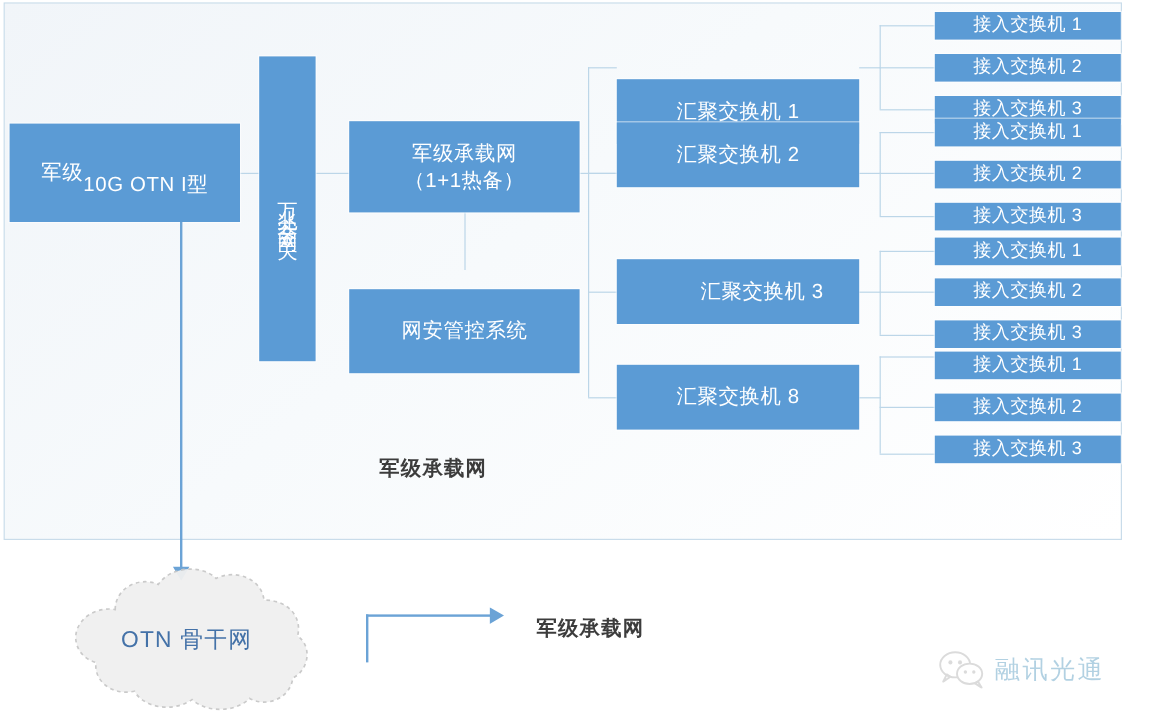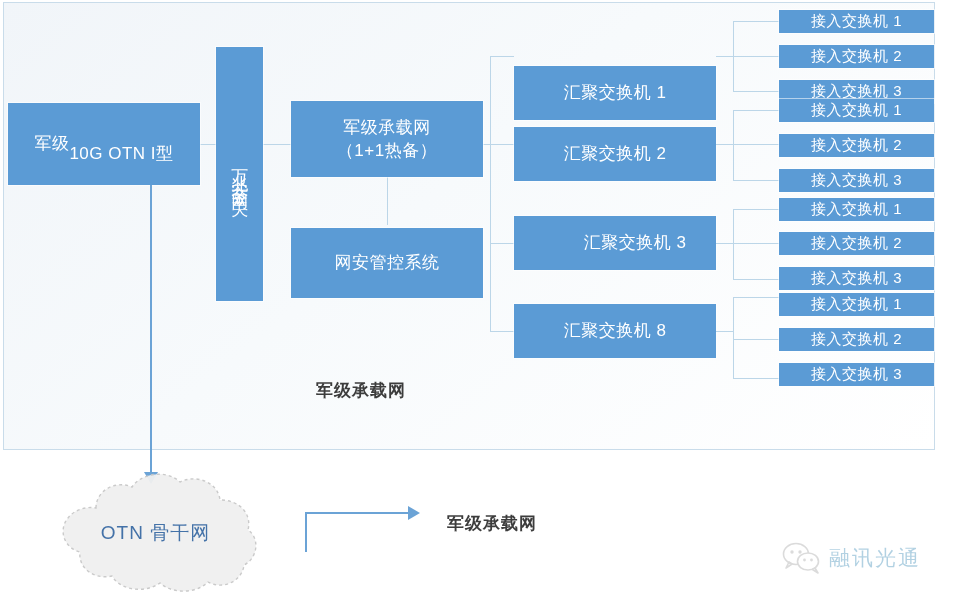--- a/index.html
+++ b/index.html
@@ -38,21 +38,21 @@
     letter-spacing:6px;
   }
 
   #n-otn{left:8px;top:103px;width:192px;height:82px;font-size:17px;}
   #n-otn .l1{display:block;}
   #n-otn .l2{display:block;margin-top:20px;}
   #n-gw{left:216px;top:47px;width:47px;height:254px;font-size:17px;}
   #n-core{left:291px;top:101px;width:192px;height:76px;font-size:17px;flex-direction:column;}
   #n-core .l1{display:block;}
   #n-core .l2{display:block;margin-top:2px;}
-  #n-sec{left:291px;top:228px;width:192px;height:70px;font-size:17px;}
+  #n-sec{left:291px;top:241px;width:192px;height:70px;font-size:17px;}
 
   .agg{left:514px;width:202px;height:54px;font-size:17px;}
   .acc{left:779px;width:155px;height:23px;font-size:15px;}
 
   
   .ln{position:absolute;background:#bcd6e8;}
   .lnh{height:1px;}
   .lnv{width:1px;}
 
   
@@ -101,21 +101,21 @@
   <div class="ln lnh" style="left:483px;top:144px;width:31px;"></div>
   <div class="ln lnv" style="left:490px;top:56px;height:275px;"></div>
   <div class="ln lnh" style="left:490px;top:56px;width:24px;"></div>
   <div class="ln lnh" style="left:490px;top:144px;width:24px;"></div>
   <div class="ln lnh" style="left:490px;top:243px;width:24px;"></div>
   <div class="ln lnh" style="left:490px;top:331px;width:24px;"></div>
 
   <div class="node agg" style="top:29px;margin-top:37px;">
     <span>汇聚交换机 1</span>
   </div>
-  <div class="node agg" style="top:127px;">
+  <div class="node agg" style="top:102px;">
     <span>汇聚交换机 2</span>
   </div>
   <div class="node agg" style="top:216px;padding-left:40px;">
     <span>汇聚交换机 3</span>
   </div>
   <div class="node agg" style="top:304px;">
     <span>汇聚交换机 8</span>
   </div>
 
   <div class="ln lnh" style="left:716px;top:56px;width:18px;"></div>

